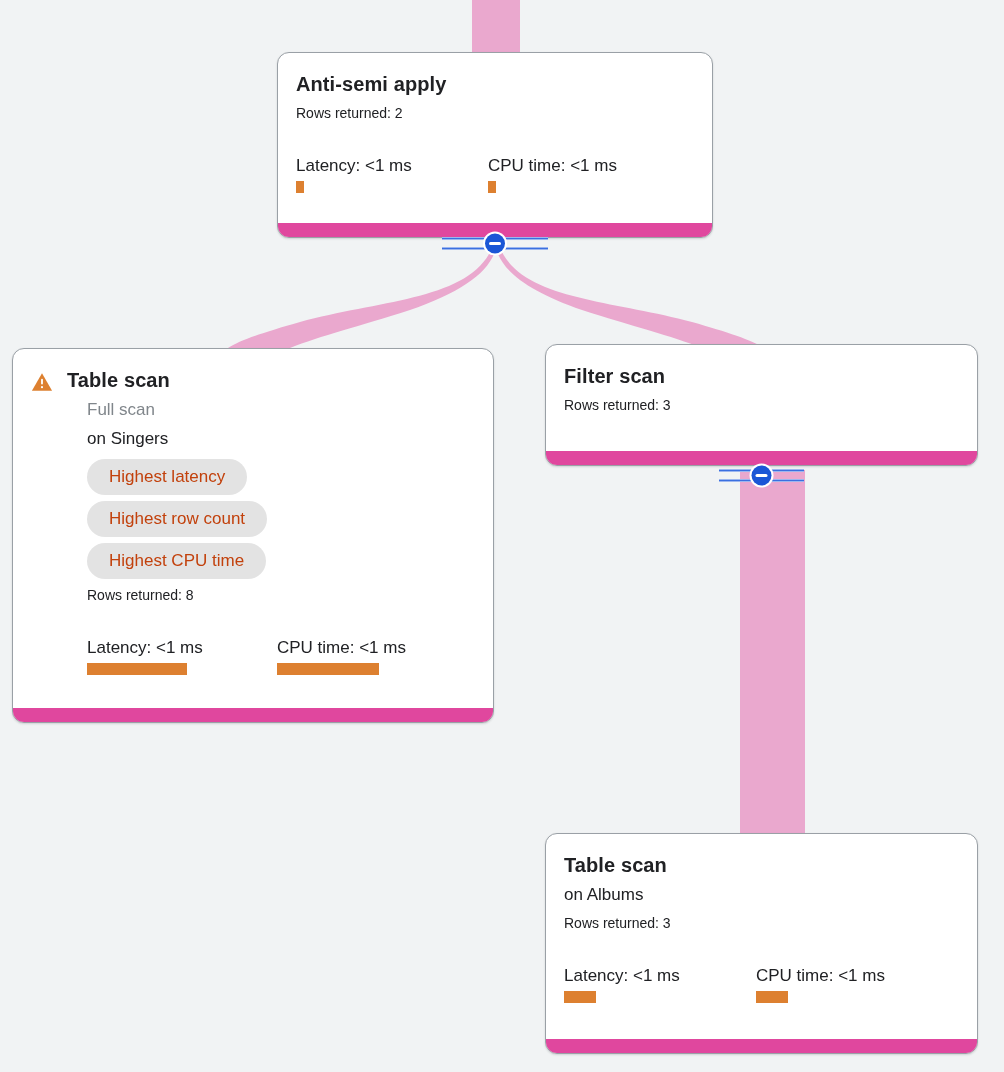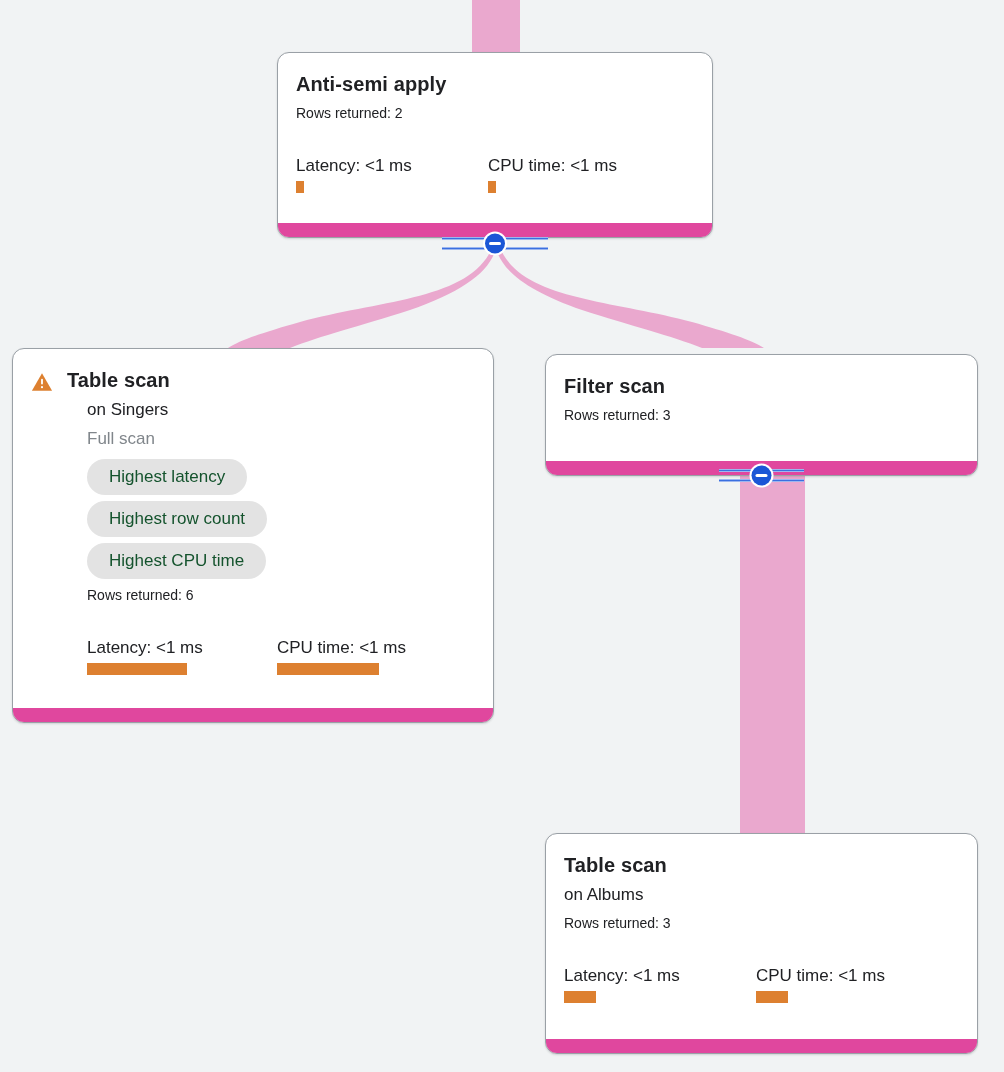--- a/index.html
+++ b/index.html
@@ -84,21 +84,21 @@
   
   .badges {
     margin-top: 8px;
     display: flex;
     flex-direction: column;
     align-items: flex-start;
     gap: 6px;
   }
   .badge {
     background: #e3e3e3;
-    color: #14532d;
+    color: #c2410c;
     border-radius: 999px;
     font-size: 17px;
     line-height: 20px;
     padding: 8px 22px;
     white-space: nowrap;
   }
 
   
   .metrics {
     display: flex;
@@ -194,47 +194,47 @@
       <div class="node-head">
         <svg class="warn-icon" viewBox="0 0 24 24">
           <path d="M12 2.4 L23 21.6 L1 21.6 Z" fill="#dd8030"></path>
           <rect x="11" y="8.5" width="2" height="6.2" rx="1" fill="#ffffff"></rect>
           <circle cx="12" cy="17.6" r="1.2" fill="#ffffff"></circle>
         </svg>
         <div class="node-title">Table scan</div>
       </div>
 
       <div class="indent-l">
+        <div class="node-sub muted">Full scan</div>
         <div class="node-sub">on Singers</div>
-        <div class="node-sub muted">Full scan</div>
 
         <div class="badges">
           <span class="badge">Highest latency</span>
           <span class="badge">Highest row count</span>
           <span class="badge">Highest CPU time</span>
         </div>
 
-        <div class="rows-line">Rows returned: 6</div>
+        <div class="rows-line">Rows returned: 8</div>
 
         <div class="metrics">
           <div class="metric" style="width:190px;">
             <div class="metric-label">Latency: &lt;1 ms</div>
             <div class="metric-bar" style="width:100px;"></div>
           </div>
           <div class="metric">
             <div class="metric-label">CPU time: &lt;1 ms</div>
             <div class="metric-bar" style="width:102px;"></div>
           </div>
         </div>
       </div>
     </div>
     <div class="node-footer"></div>
   </div>
 
-  <div class="node" style="left:545px; top:354px; width:433px; height:122px;">
+  <div class="node" style="left:545px; top:344px; width:433px; height:122px;">
     <div class="node-body">
       <div class="node-head">
         <div class="node-title">Filter scan</div>
       </div>
       <div class="rows-line">Rows returned: 3</div>
     </div>
     <div class="node-footer"></div>
   </div>
 
   <div class="collapse" style="left:719px; top:463px; width:85px;">

